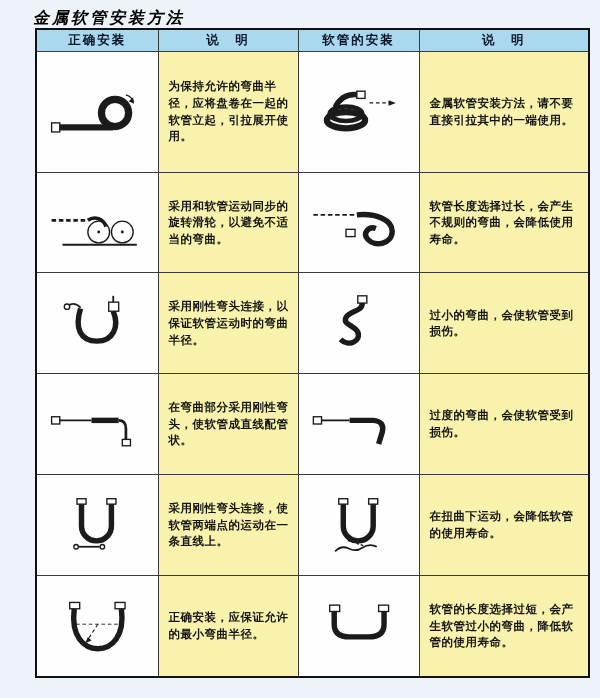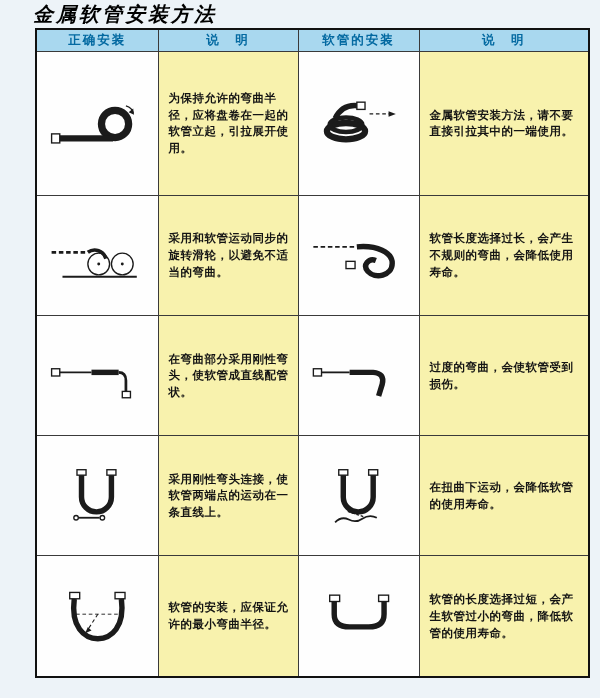--- a/index.html
+++ b/index.html
@@ -3,32 +3,32 @@
 <meta charset="utf-8">
 <style>
   :root{
     --page-bg:#edf3f8; --header-bg:#a9d8ef; --desc-bg:#f8f2ad;
     --image-bg:#fefefe; --border:#3a3a3a; --outer-border:#111111; --text:#101010;
   }
   *{box-sizing:border-box;margin:0;padding:0;}
   html,body{width:600px;height:698px;overflow:hidden;}
   body{background:var(--page-bg);font-family:"DejaVu Sans","Liberation Sans",sans-serif;color:var(--text);position:relative;}
   .title{
-    position:absolute;left:33px;top:1px;font-size:20px;font-weight:bold;font-style:italic;
+    position:absolute;left:33px;top:8px;font-size:16px;font-weight:bold;font-style:italic;
     letter-spacing:3px;font-family:"DejaVu Serif","Liberation Serif",serif;color:#000;
   }
   table.install{
     position:absolute;left:35px;top:28px;width:553px;height:650px;
     border-collapse:collapse;table-layout:fixed;background:var(--image-bg);
     border:2px solid var(--outer-border);
   }
   th,td{border:1px solid var(--border);vertical-align:middle;}
   thead th{
     height:22px;background:var(--header-bg);font-size:12.5px;font-weight:bold;
-    text-align:center;letter-spacing:2px;color:#0369a1;
+    text-align:center;letter-spacing:2px;color:#0f172a;
   }
   td.img-cell{background:var(--image-bg);text-align:center;padding:2px;}
   td.desc-cell{
     background:var(--desc-bg);font-size:11.5px;font-weight:bold;line-height:1.45;
     padding:4px 8px 4px 10px;letter-spacing:0.5px;text-align:left;color:#141414;
   }
   td.img-cell svg{display:block;margin:0 auto;width:96%;height:58px;}
   .defs{position:absolute;width:0;height:0;overflow:hidden;}
   .sk{stroke:#1b1b1b;fill:none;}
 </style>
@@ -210,20 +210,34 @@
     <td class="desc-cell c-desc">采用和软管运动同步的旋转滑轮，以避免不适当的弯曲。</td>
     <td class="img-cell">
       <svg class="w-img" viewBox="0 0 112 64">
             <use class="w-use" href="#w3"></use>
           </svg>
     </td>
     <td class="desc-cell w-desc">软管长度选择过长，会产生不规则的弯曲，会降低使用寿命。</td>
   </tr>
 
 
+  <tr>
+    <td class="img-cell">
+      <svg class="c-img" viewBox="0 0 112 64">
+            <use class="c-use" href="#c5"></use>
+          </svg>
+    </td>
+    <td class="desc-cell c-desc">采用刚性弯头连接，以保证软管运动时的弯曲半径。</td>
+    <td class="img-cell">
+      <svg class="w-img" viewBox="0 0 112 64">
+            <use class="w-use" href="#w5"></use>
+          </svg>
+    </td>
+    <td class="desc-cell w-desc">过小的弯曲，会使软管受到损伤。</td>
+  </tr>
 
   <tr>
     <td class="img-cell">
       <svg class="c-img" viewBox="0 0 112 64">
             <use class="c-use" href="#c7"></use>
           </svg>
     </td>
     <td class="desc-cell c-desc">在弯曲部分采用刚性弯头，使软管成直线配管状。</td>
     <td class="img-cell">
       <svg class="w-img" viewBox="0 0 112 64">
@@ -247,21 +261,21 @@
     </td>
     <td class="desc-cell w-desc">在扭曲下运动，会降低软管的使用寿命。</td>
   </tr>
 
   <tr>
     <td class="img-cell">
       <svg class="c-img" viewBox="0 0 112 64">
             <use class="c-use" href="#c8"></use>
           </svg>
     </td>
-    <td class="desc-cell c-desc">软管的安装，应保证允许的最小弯曲半径。</td>
+    <td class="desc-cell c-desc">正确安装，应保证允许的最小弯曲半径。</td>
     <td class="img-cell">
       <svg class="w-img" viewBox="0 0 112 64">
             <use class="w-use" href="#w8"></use>
           </svg>
     </td>
     <td class="desc-cell w-desc">软管的长度选择过短，会产生软管过小的弯曲，降低软管的使用寿命。</td>
   </tr>
 
 </tbody>
 </table>

